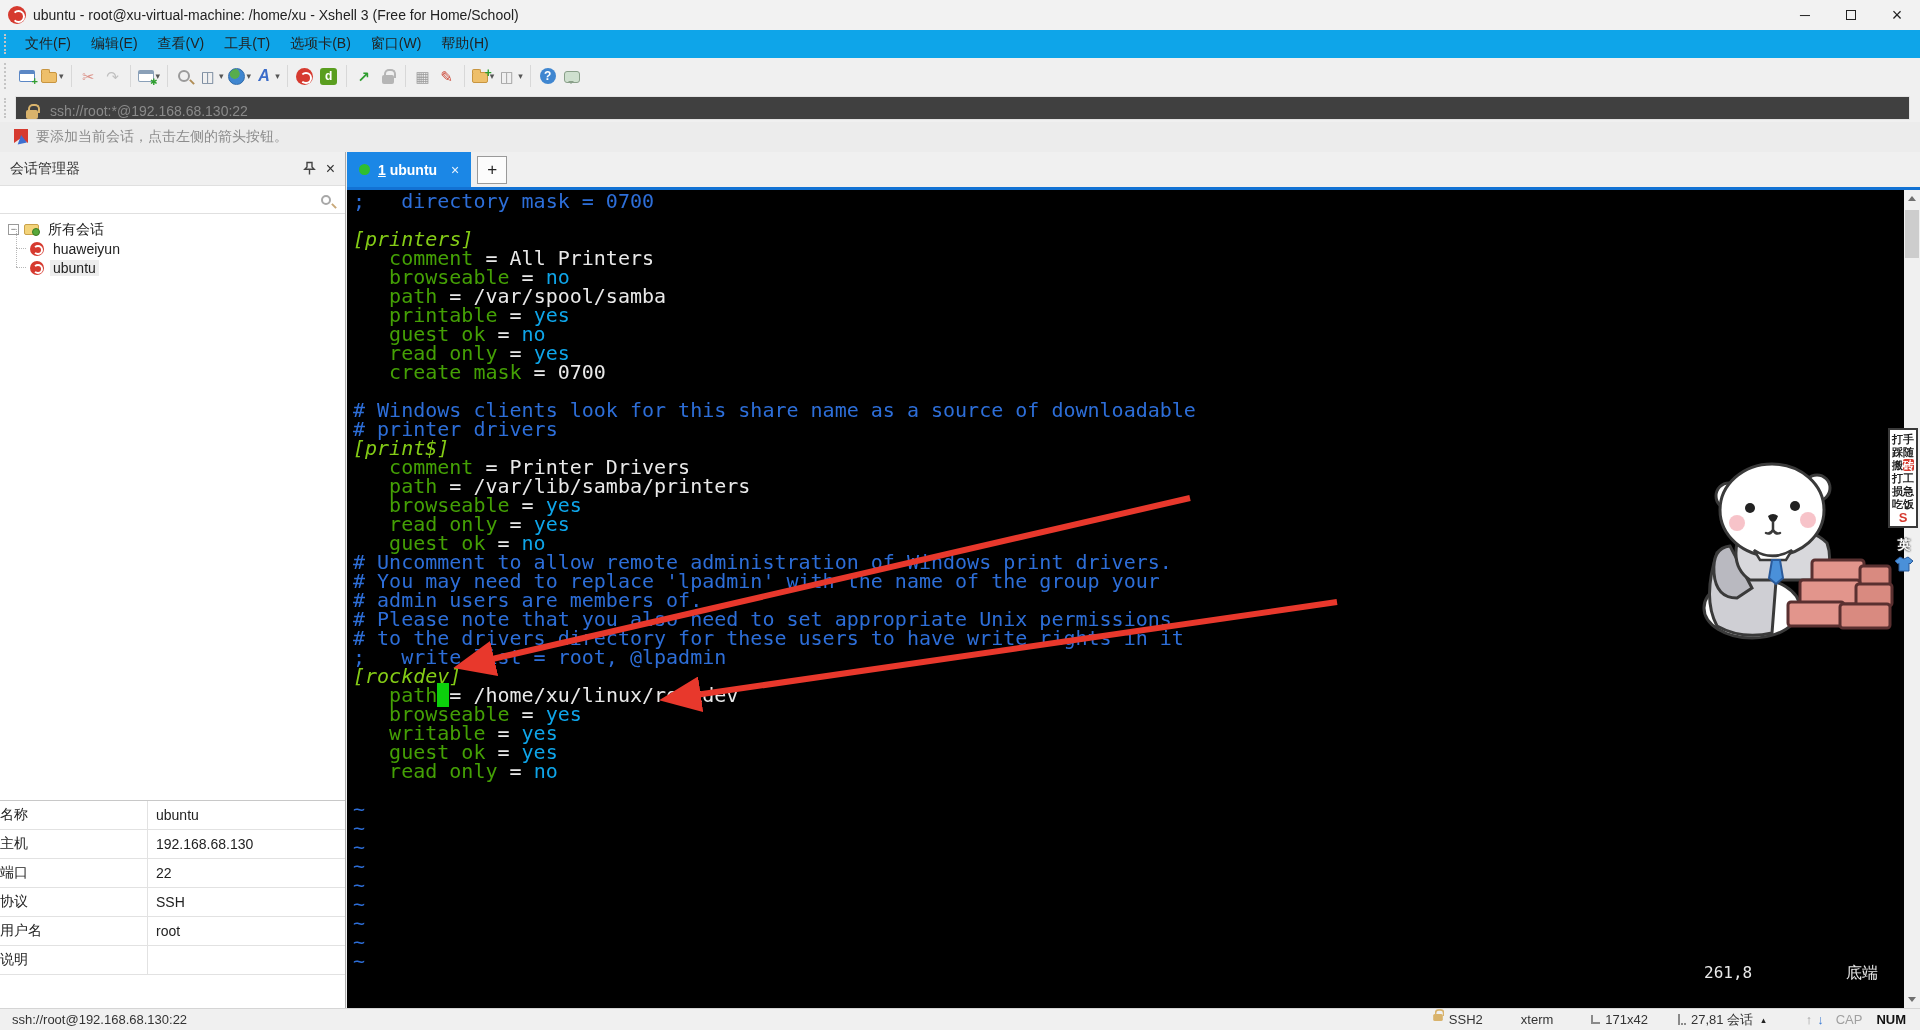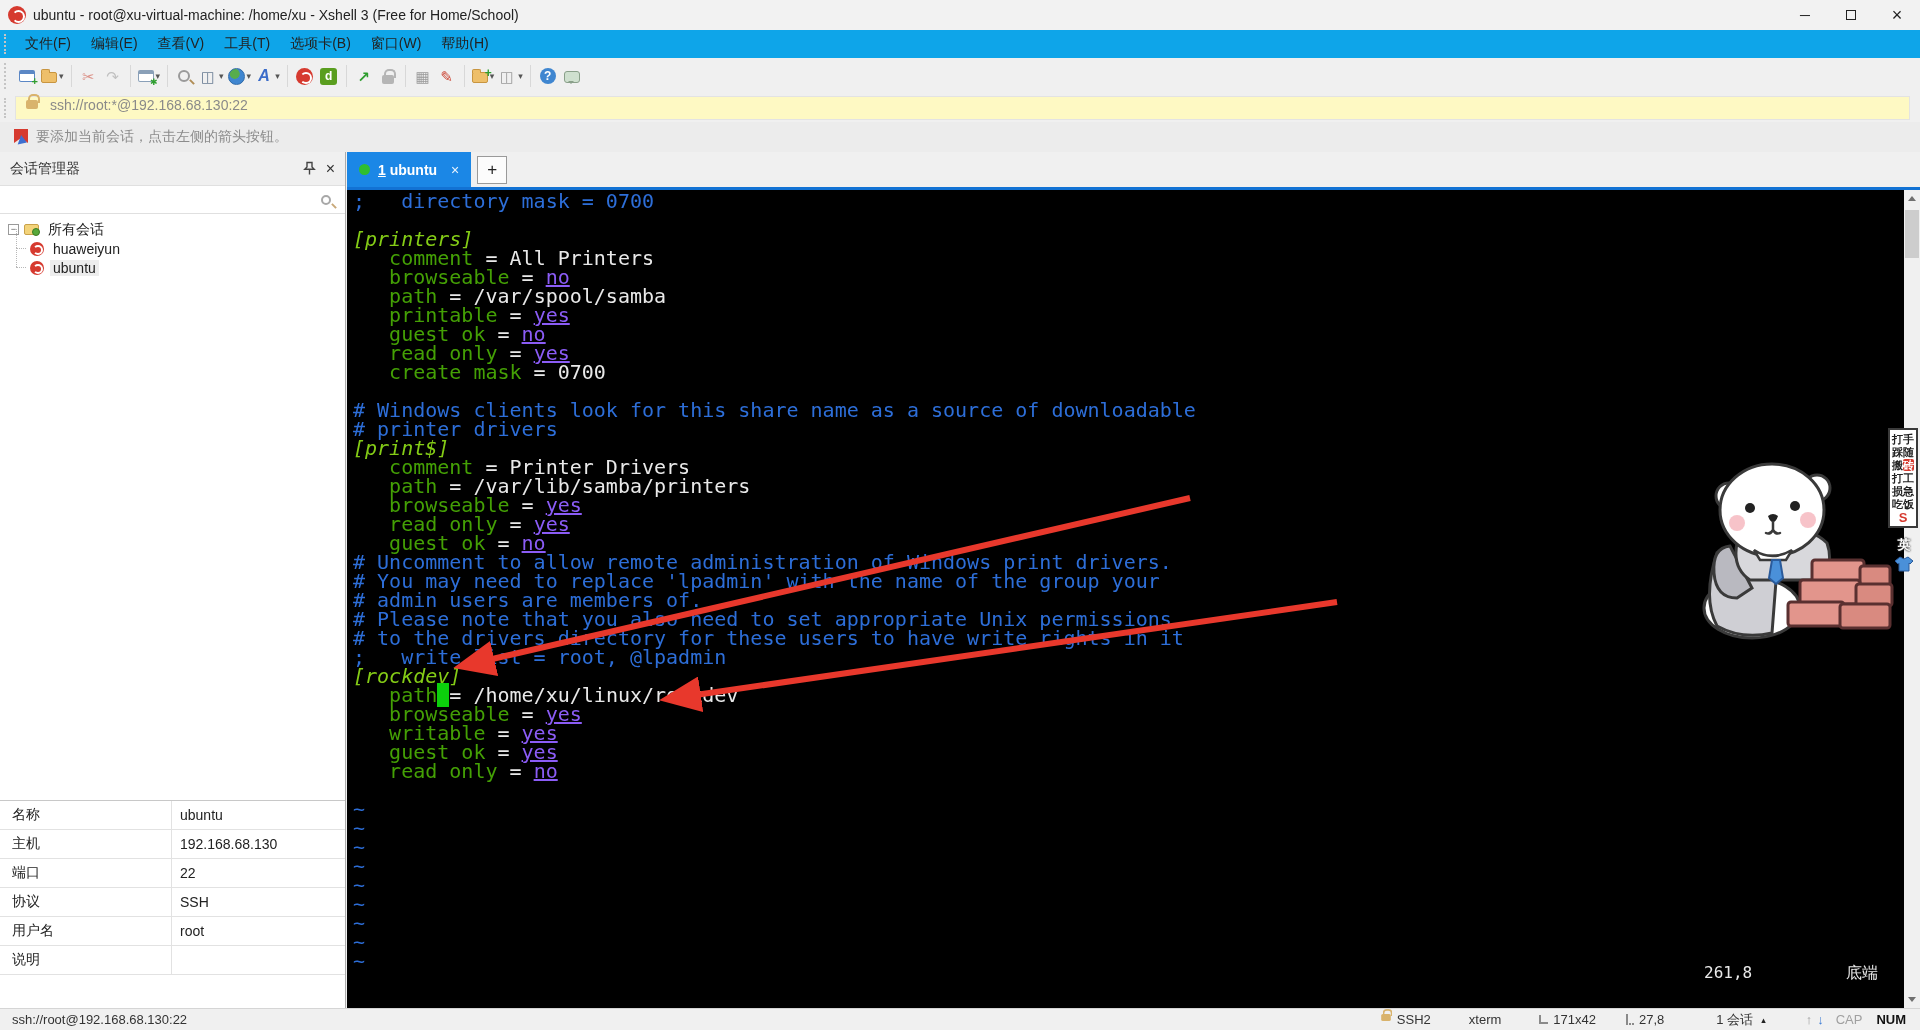--- a/index.html
+++ b/index.html
@@ -45,21 +45,21 @@
   .i-xftp{width:17px;height:17px;border-radius:3px;background:#5a9e1f;color:#fff;font-size:12px;font-weight:bold;display:flex;align-items:center;justify-content:center;}
   .i-lockshape{width:12px;height:9px;background:#d9b36c;border-radius:2px;position:relative;margin-top:6px;}
   .i-lockshape::before{content:"";position:absolute;left:2px;top:-6px;width:8px;height:7px;border:2px solid #d9b36c;border-bottom:none;border-radius:5px 5px 0 0;}
   .i-lockshape.graylock{background:#b5b5b5;} .i-lockshape.graylock::before{border-color:#b5b5b5;}
   .i-help{width:16px;height:16px;border-radius:50%;background:#3f86d0;color:#fff;font-size:12px;font-weight:bold;display:flex;align-items:center;justify-content:center;}
   .i-chat{width:16px;height:12px;background:#cfe0cf;border:1px solid #8aa08a;border-radius:3px;position:relative;margin-top:2px;}
   .i-chat::after{content:"";position:absolute;left:3px;bottom:-5px;border:3px solid transparent;border-top-color:#8aa08a;}
 
   
   #addressbar{position:absolute;left:0;top:94px;width:1920px;height:28px;background:#f0f0f0;display:flex;align-items:center;}
-  #address-field{flex:1;height:24px;margin-right:10px;background:#fef9c3;border:1px solid #e3e3e3;display:flex;align-items:flex-start;font-size:14px;color:#8a8a8a;}
+  #address-field{flex:1;height:24px;margin-right:10px;background:#404040;border:1px solid #e3e3e3;display:flex;align-items:flex-end;font-size:14px;color:#8a8a8a;}
   #address-field .i-lockshape{margin-left:10px;margin-right:12px;margin-top:3px;flex:none;}
 
   
   #infobar{position:absolute;left:0;top:122px;width:1920px;height:30px;background:#ececec;display:flex;align-items:center;font-size:14px;color:#8c8c8c;}
   .flag-icon{position:relative;width:14px;height:16px;margin:0 8px 0 14px;flex:none;}
   .flag-icon::before{content:"";position:absolute;left:0;top:0;border:7px solid #d63a2f;border-bottom:5px solid transparent;width:0;height:2px;}
   .flag-icon::after{content:"";position:absolute;left:5px;top:8px;border:5px solid transparent;border-left:8px solid #3f6fd0;transform:rotate(20deg);}
 
   
   #left-panel{position:absolute;left:0;top:152px;width:346px;height:856px;background:#fff;border-right:1px solid #ababab;}
@@ -79,36 +79,36 @@
   .child{margin-left:30px;position:relative;}
   .child::before{content:"";position:absolute;left:-14px;top:-10px;height:19px;border-left:1px dotted #b8b8b8;}
   .child::after{content:"";position:absolute;left:-14px;top:9px;width:10px;border-top:1px dotted #b8b8b8;}
   .sessionic{width:14px;height:14px;border-radius:50%;background:#d63a2f;position:relative;flex:none;}
   .sessionic::after{content:"";position:absolute;left:3px;top:3px;width:6px;height:6px;border:2px solid #fff;border-left-color:transparent;border-radius:50%;}
   .sel{background:#ededed;}
 
   
   #props{position:absolute;left:0;top:648px;width:345px;border-top:1px solid #c8c8c8;font-size:14px;color:#222;background:#fff;}
   .prow{display:flex;height:29px;border-bottom:1px solid #e2e2e2;align-items:center;}
-  .pkey{width:172px;padding-left:12px;border-right:1px solid #e2e2e2;height:100%;display:flex;align-items:center;font-family:Liberation Mono, monospace;}
+  .pkey{width:148px;padding-left:0;border-right:1px solid #e2e2e2;height:100%;display:flex;align-items:center;font-family:Liberation Mono, monospace;}
   .pval{flex:1;padding-left:8px;}
 
   
   #tabbar{position:absolute;left:347px;top:152px;width:1573px;height:38px;background:#f0f0f0;border-bottom:3px solid #1272d4;display:flex;align-items:flex-end;}
   #tab-active{height:35px;background:#1b87e6;color:#fff;display:flex;align-items:center;padding:0 12px;font-size:14px;font-weight:bold;gap:8px;}
   .tab-dot{width:11px;height:11px;border-radius:50%;background:#2fbe2f;flex:none;}
   #tab-active .tnum{text-decoration:underline;}
   #tab-active .tclose{font-weight:normal;font-size:14px;opacity:.9;margin-left:6px;}
   #tab-new{width:30px;height:28px;margin:0 0 3px 6px;background:#fcfcfc;border:1px solid #9a9a9a;display:flex;align-items:center;justify-content:center;font-size:17px;color:#222;}
 
   
   #terminal{position:absolute;left:347px;top:190px;width:1557px;height:818px;background:#000;overflow:hidden;}
   #term-text{position:absolute;left:6px;top:2px;font-family:"DejaVu Sans Mono","Liberation Mono",monospace;font-size:20px;line-height:19px;white-space:pre;}
   .c-blue{color:#2d6ed8;} .c-yellow{color:#84cc16;font-style:italic;} .c-green{color:#44a005;margin-top:8px;}
-  .c-red{color:#8b5cf6;text-decoration:underline;} .c-white{color:#e9e9e9;}
+  .c-red{color:#0ea5e9;} .c-white{color:#e9e9e9;}
   .c-cursor{background:#0cd00c;color:#000;}
   .ruler{position:absolute;color:#e9e9e9;font-family:"DejaVu Sans Mono","Liberation Mono",monospace;font-size:16px;}
 
   
   #scrollbar{position:absolute;left:1904px;top:190px;width:16px;height:818px;background:#f0f0f0;}
   .sb-btn{position:absolute;left:0;width:16px;height:16px;background:#f0f0f0;display:flex;align-items:center;justify-content:center;}
   .tri-up{width:0;height:0;border:4px solid transparent;border-bottom:5px solid #707070;margin-top:-3px;}
   .tri-down{width:0;height:0;border:4px solid transparent;border-top:5px solid #707070;margin-bottom:-3px;}
   #sb-thumb{position:absolute;left:1px;top:20px;width:14px;height:48px;background:#cdcdcd;}
 
@@ -393,21 +393,21 @@
         <span class="i-lockshape st-lock"></span>
         <span>SSH2</span>
       </span>
       <span class="st-item" style="margin-right:38px;">
           <span>xterm</span>
         </span>
       <span class="st-item" style="margin-right:30px;">
         <span class="st-resize"></span>
         <span>171x42</span>
       </span>
-      <span class="st-item" style="margin-right:52px;">
+      <span class="st-item" style="">
         <span class="st-cur"></span>
         <span>27,8</span>
       </span>
       <span class="st-item" style="margin-right:40px;">
         <span>1 会话</span>
         <span class="st-caret">▴</span>
       </span>
       <span class="st-item" style="margin-right:12px;">
         <span class="st-up">↑</span>
         <span class="st-down">↓</span>

